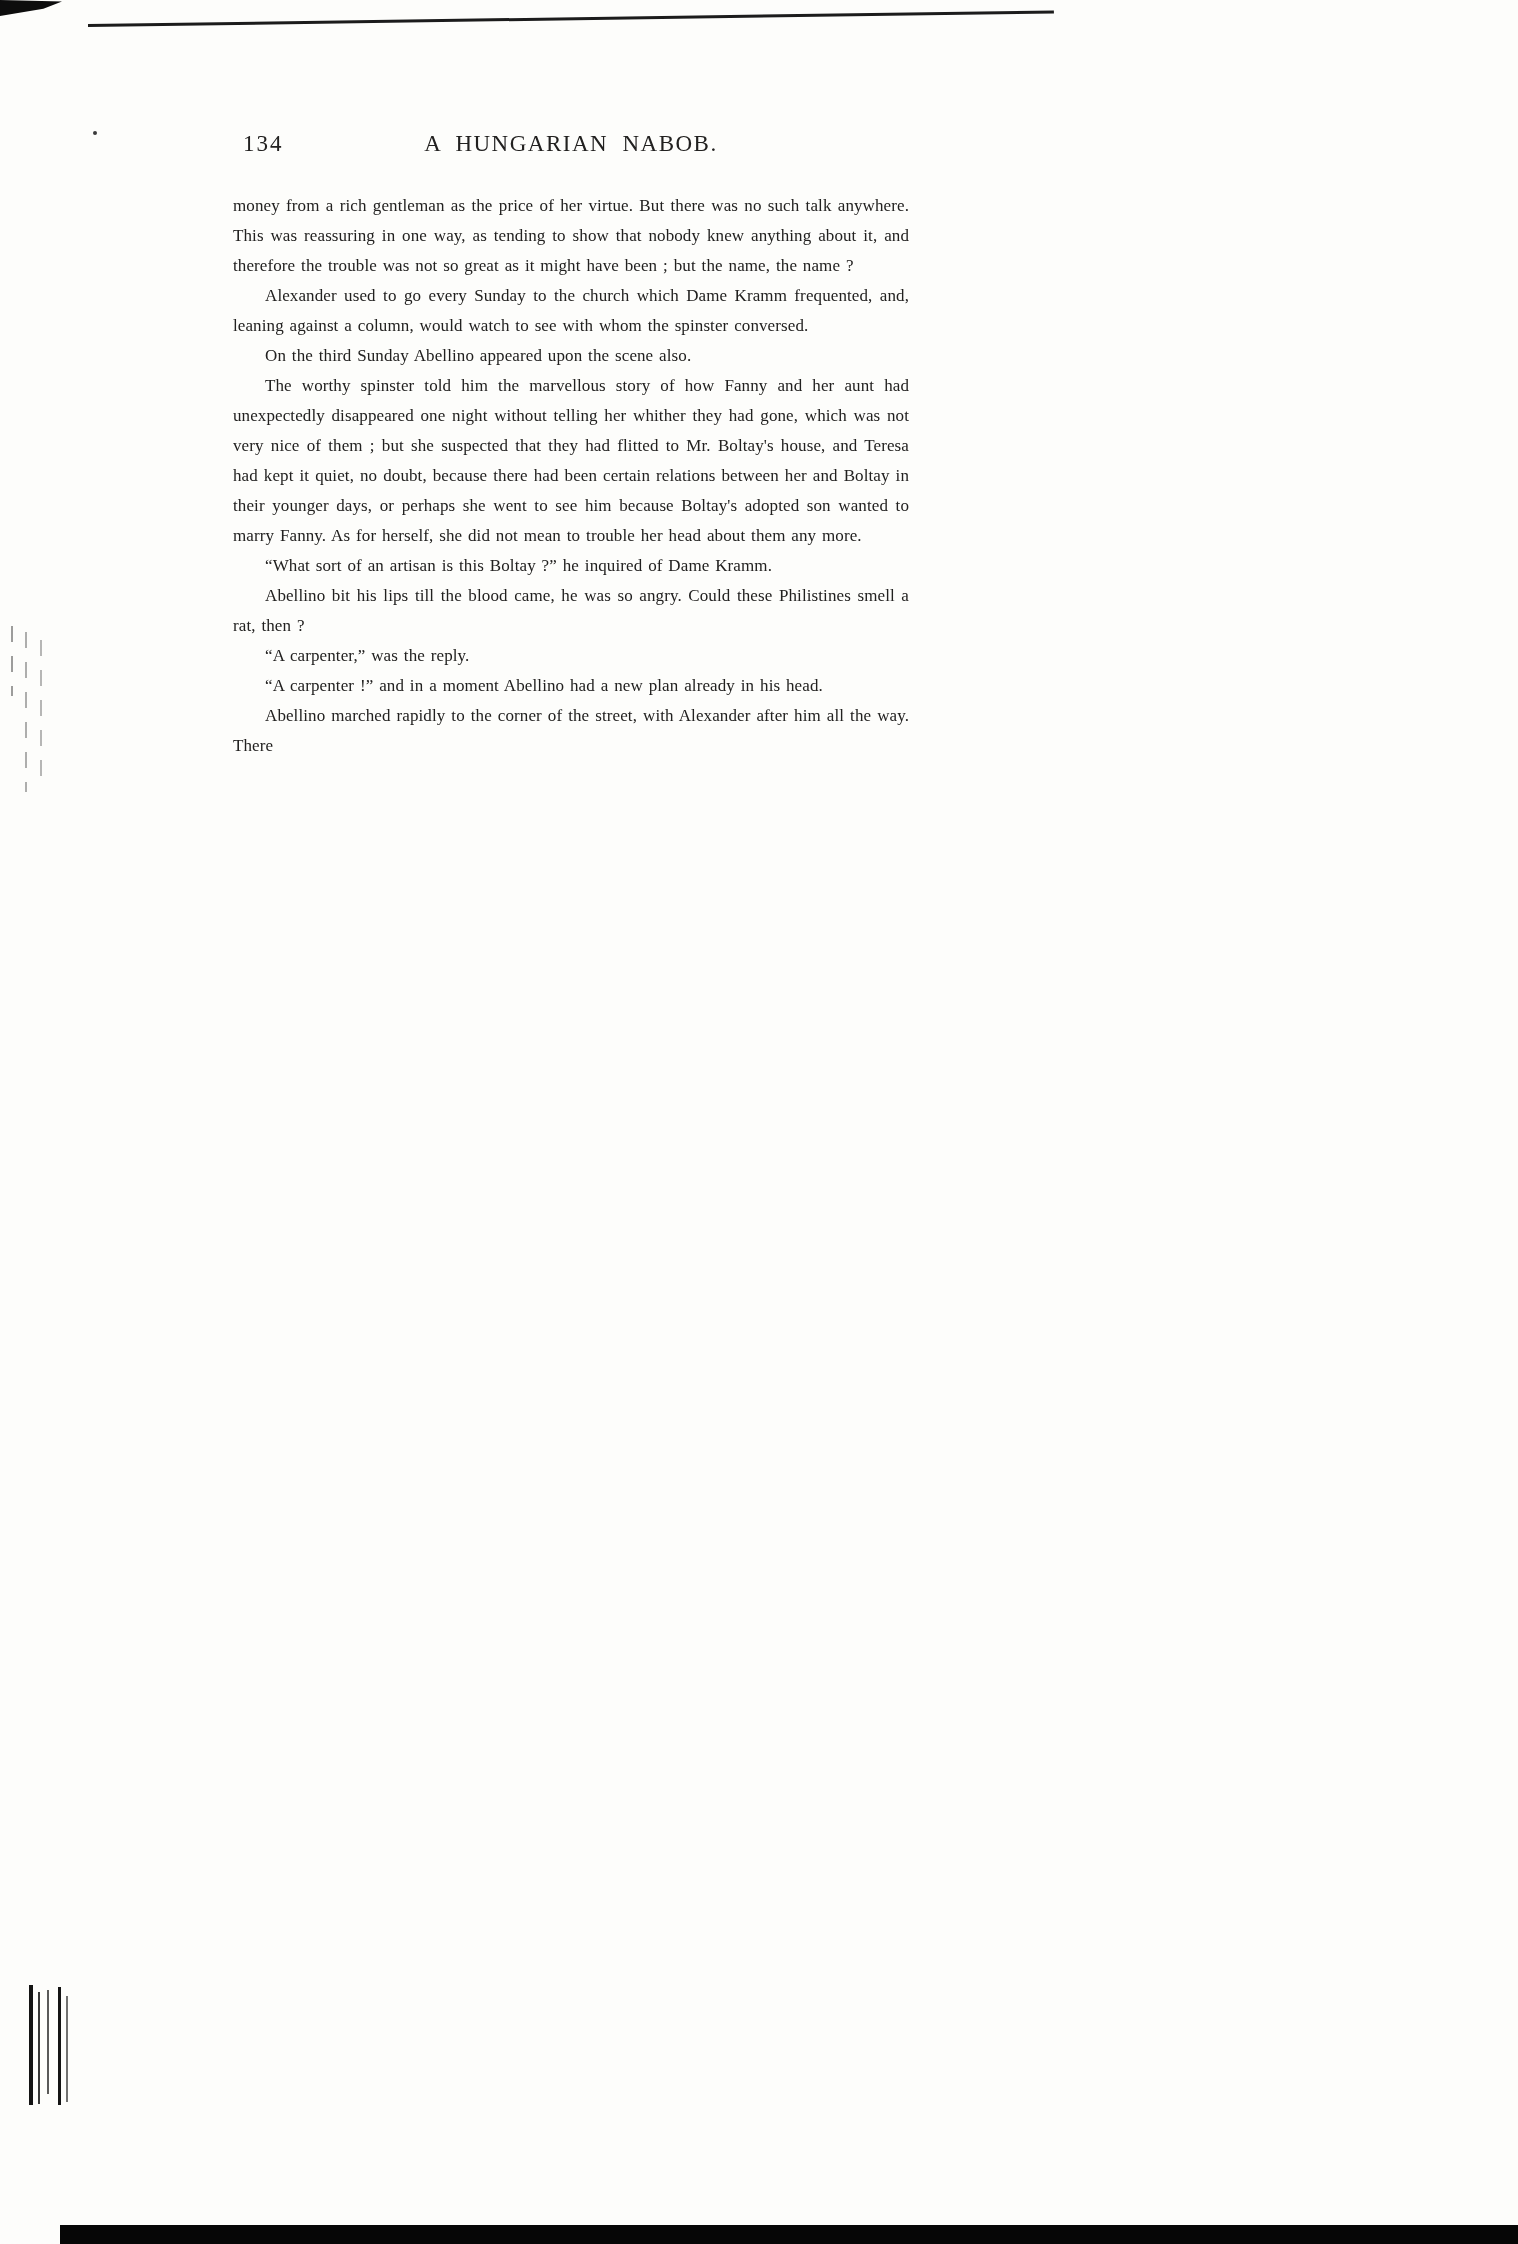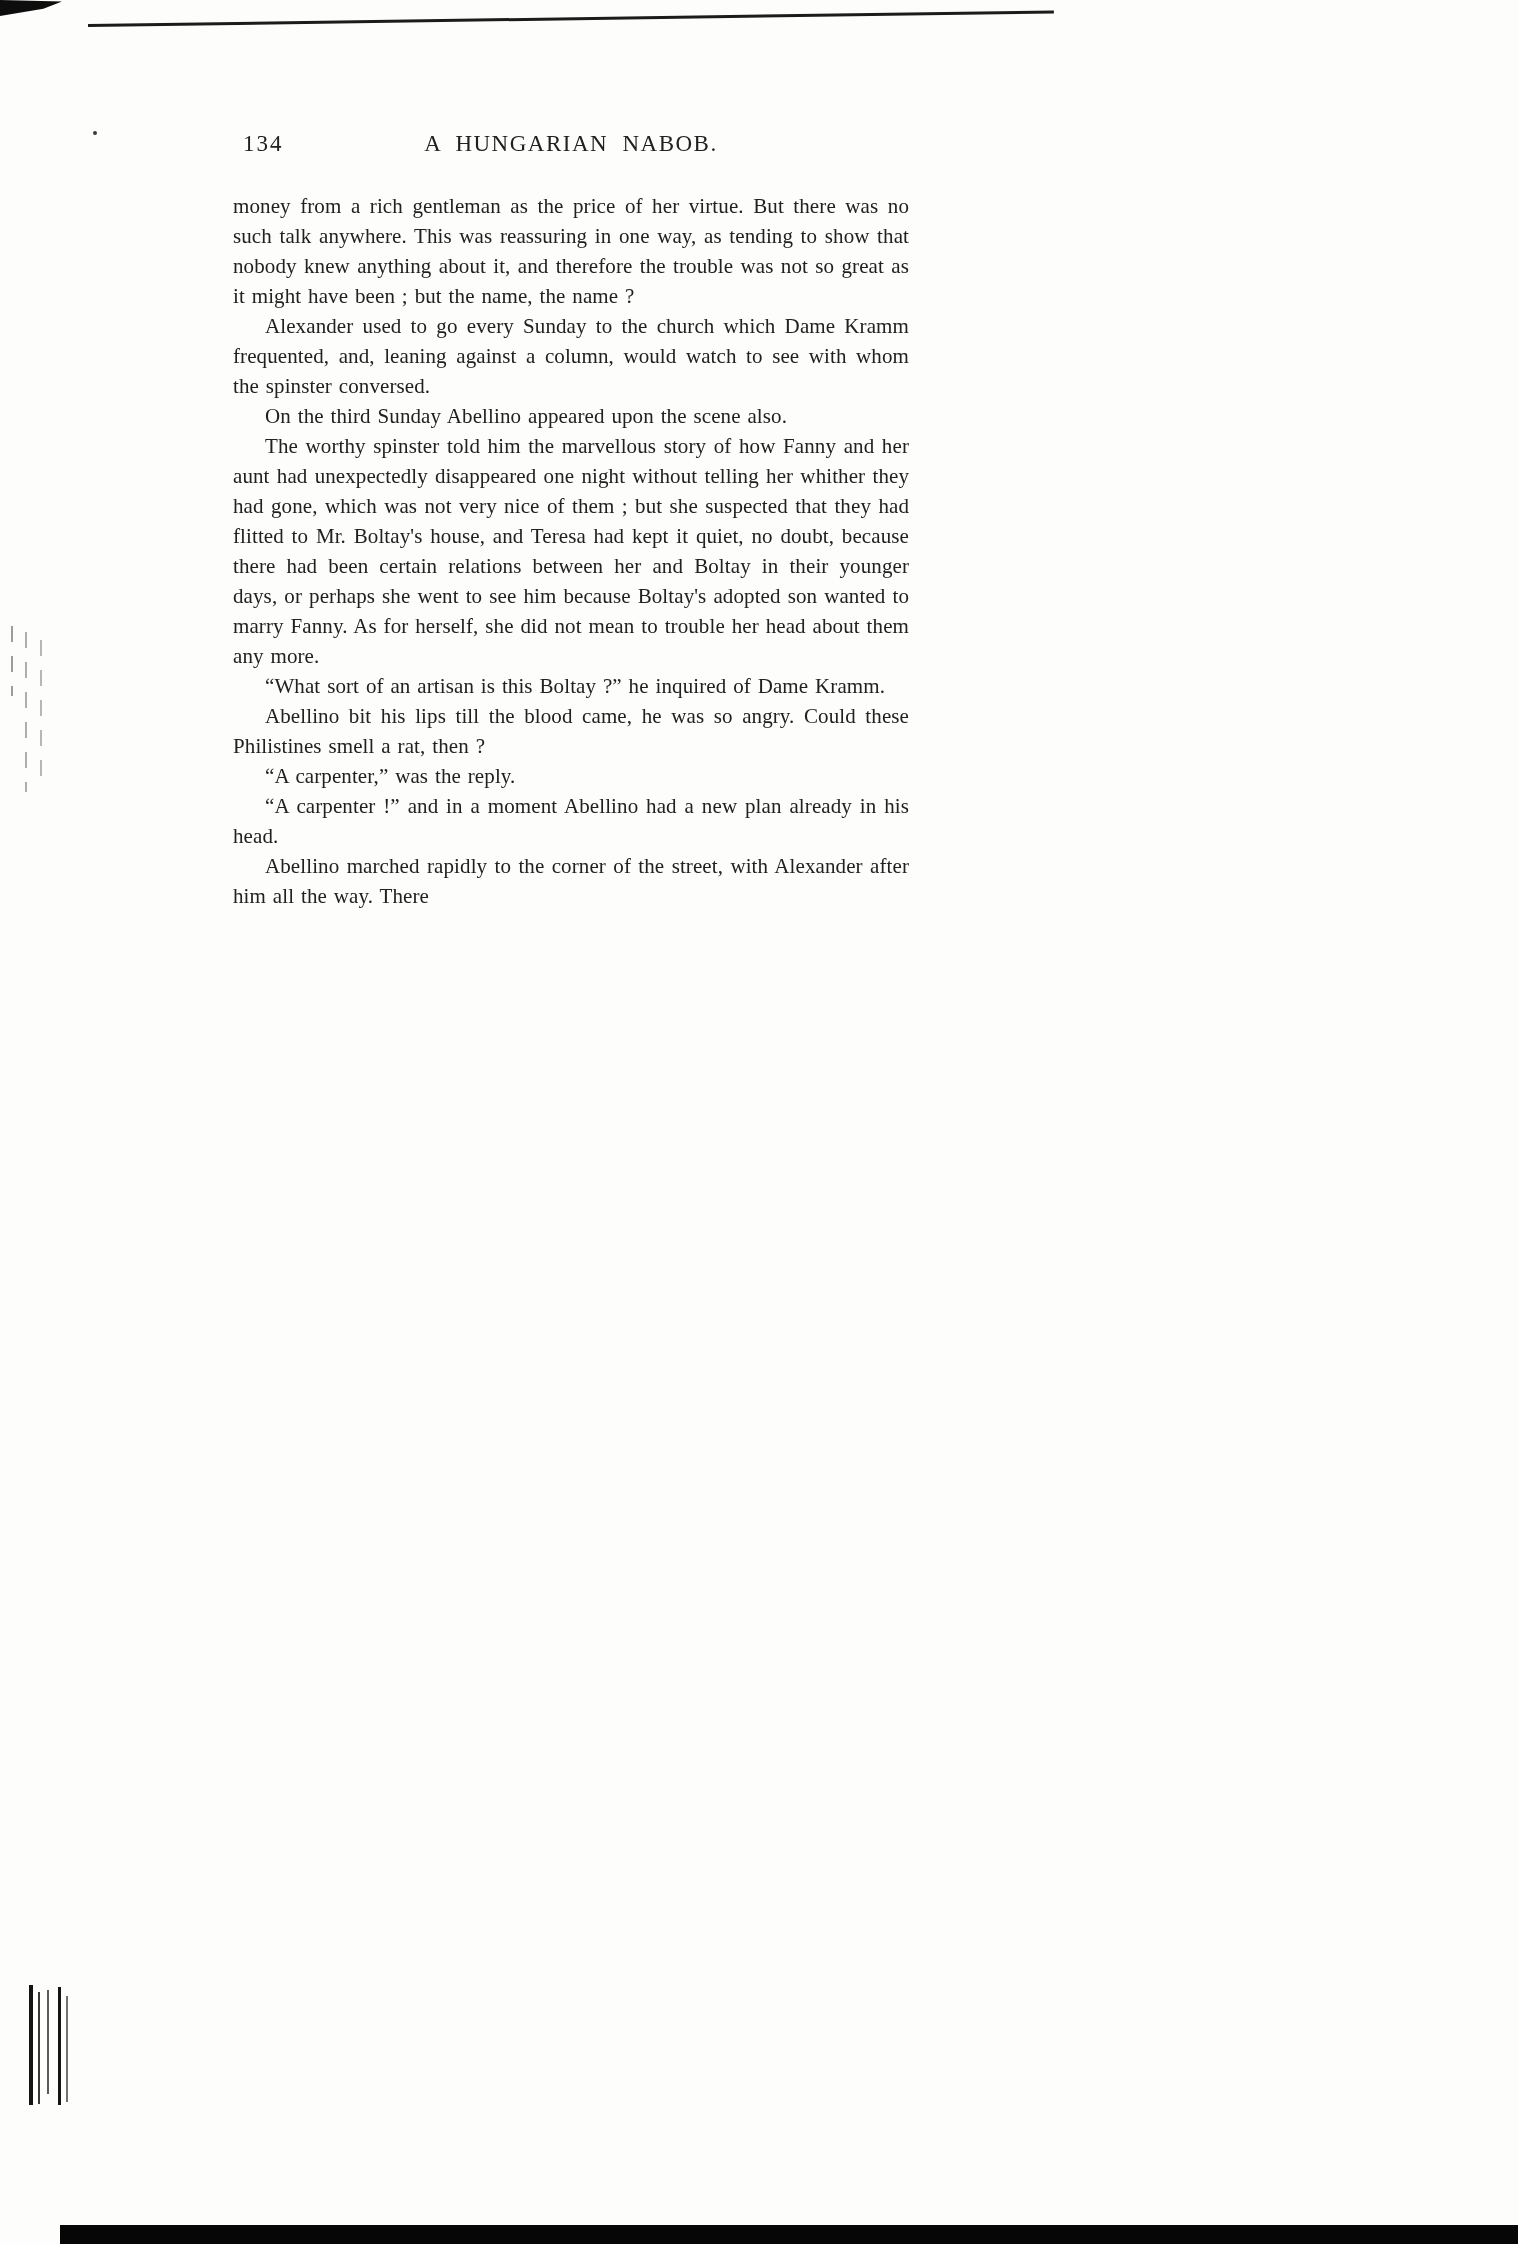--- a/index.html
+++ b/index.html
@@ -75,21 +75,21 @@
   .running-title {
     position: absolute;
     left: 0; right: 0;
     top: 0;
     text-align: center;
     letter-spacing: 1.5px;
     word-spacing: 7px;
   }
   .para {
     margin: 0;
-    font-size: 21px;
+    font-size: 17px;
     line-height: 30px;
     text-align: justify;
     text-indent: 32px;
     word-spacing: 1.5px;
     letter-spacing: 0.1px;
   }
   .para.no-indent { text-indent: 0; }
 </style>
 </head>
 <body>

